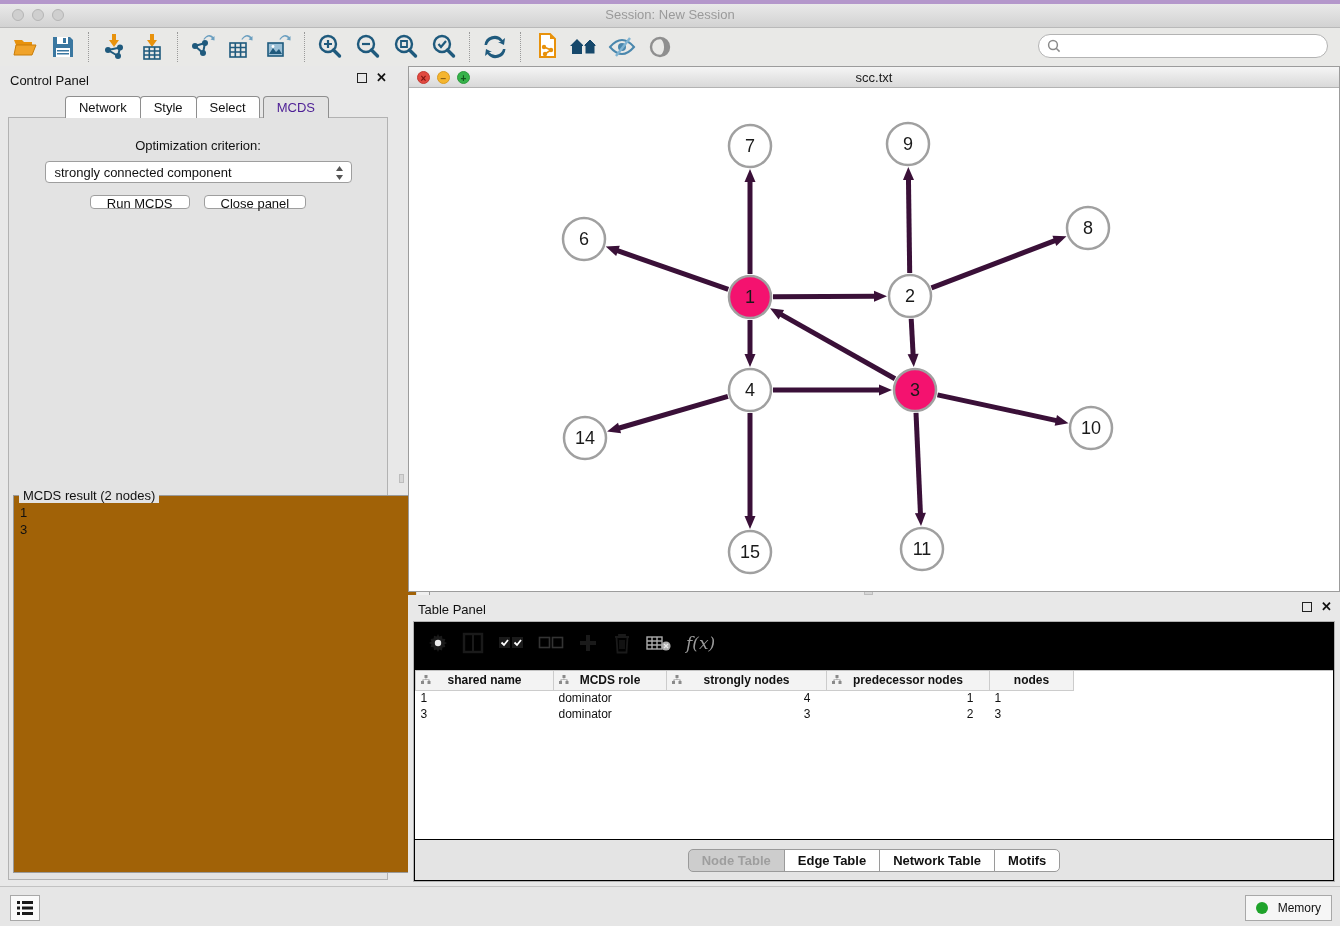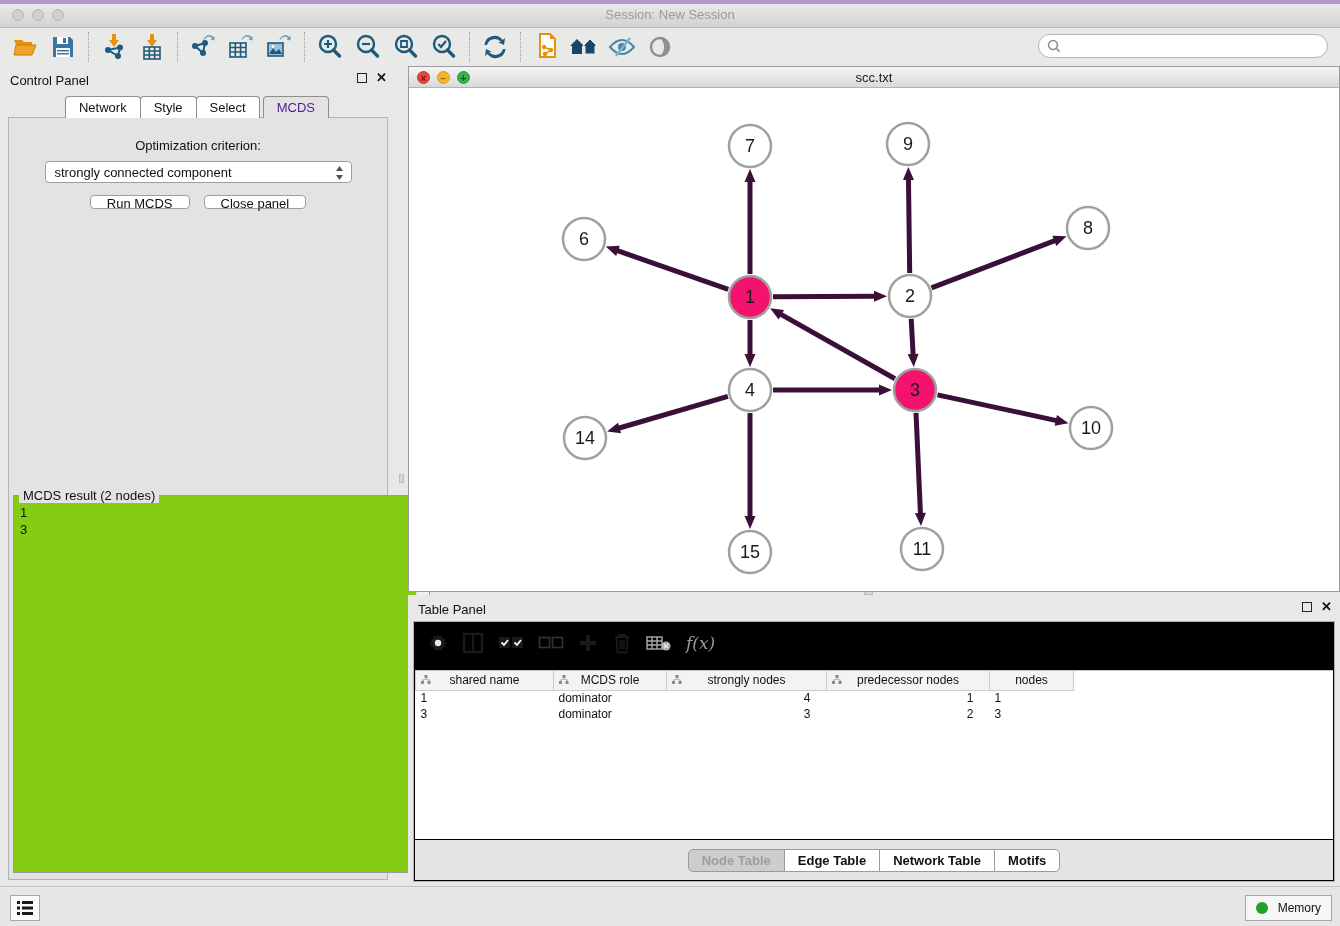--- a/index.html
+++ b/index.html
@@ -39,21 +39,21 @@
   .cp-box { position:absolute; left:8px; right:7px; top:51px; bottom:6px; background:#e3e3e3; border:1px solid #b2b2b2; }
   .opt-label { margin-top:20px; text-align:center; font-size:13px; color:#111; }
   .dropdown { position:relative; margin:8px auto 0; width:307px; height:22px; background:#fff;
     border:1px solid #9e9e9e; border-radius:4px; font-size:13px; color:#111;
     display:flex; align-items:center; padding-left:9px; cursor:pointer; }
   .dd-arrows { position:absolute; right:7px; top:3px; }
   .btn-row { display:flex; justify-content:center; gap:14px; margin-top:12px; }
   .pbtn { background:#fff; border:1px solid #9e9e9e; border-radius:4px; height:14px; padding:0 16px;
     font-size:13px; color:#111; cursor:pointer; font-family:"Liberation Sans",sans-serif; }
 
-  .result-box { position:absolute; left:4px; width:417px; top:377px; bottom:6px; border:1px solid #9a9a9a; background:#84cc16; }
+  .result-box { position:absolute; left:4px; width:417px; top:377px; bottom:6px; border:1px solid #9a9a9a; background:#a16207; }
   .result-legend { position:absolute; left:5px; top:-8px; background:#e3e3e3; padding:0 4px; font-size:13px; color:#111; }
   .result-lines { position:absolute; left:0; top:6px; bottom:0; right:14px; padding:2px 0 0 6px; font-size:13px; color:#111; line-height:17px; white-space:pre; overflow:hidden; }
   .result-scroll { position:absolute; right:0; top:0; bottom:0; width:13px; background:#f0f0f0; border-left:1px solid #dcdcdc; }
 
   
   .v-split { position:absolute; left:398px; top:66px; width:7px; height:526px; }
   .v-handle { position:absolute; left:1px; top:408px; width:5px; height:9px; background:#d6d6d6; border:1px solid #bdbdbd; }
   .h-handle { position:absolute; left:864px; top:590px; width:9px; height:5px; background:#d6d6d6; border:1px solid #bdbdbd; }
 
   
@@ -69,21 +69,21 @@
 
   
   .table-panel { position:absolute; left:408px; top:595px; width:932px; height:291px; background:#e8e8e8; }
   .tp-box { position:absolute; left:5px; right:5px; top:26px; bottom:4px; background:#000000; border:1px solid #b2b2b2; }
   .tp-toolbar { height:42px; display:flex; align-items:center; gap:14px; padding-left:14px; }
   .tp-toolbar .ticon { display:flex; align-items:center; justify-content:center; cursor:pointer; }
   .fx { font-family:"DejaVu Serif",serif; font-style:italic; font-size:17px; color:#9a9a9a; }
   .table-area { position:absolute; left:1px; right:1px; top:48px; bottom:42px; background:#fff; border-top:1px solid #c3c3c3; overflow:hidden; }
   .tbl { width:658px; border-collapse:collapse; table-layout:fixed; }
   .tbl th { background:#f3f3f3; border:1px solid #cccccc; border-top:none; height:19px; font-size:12px;
-    font-weight:normal; color:#111; position:relative; text-align:center; }
+    font-weight:bold; color:#111; position:relative; text-align:center; }
   .tbl th .colicon { position:absolute; left:5px; top:4px; }
   .tbl td { font-size:12px; color:#111; height:16px; padding:0 5px; white-space:nowrap; }
   .tbl td.r { text-align:right; padding-right:16px; }
   .tp-footer { position:absolute; left:1px; right:1px; bottom:1px; height:40px; background:#e4e4e4; display:flex; align-items:center; justify-content:center; }
   .seg-group { display:flex; }
   .seg { background:#fff; border:1px solid #9a9a9a; margin-left:-1px; padding:3px 13px; font-size:13px; font-weight:bold; color:#111; cursor:pointer; }
   .seg:first-child { border-radius:5px 0 0 5px; margin-left:0; }
   .seg:last-child { border-radius:0 5px 5px 0; }
   .seg.active { background:#cdcdcd; color:#9e9e9e; }
 

